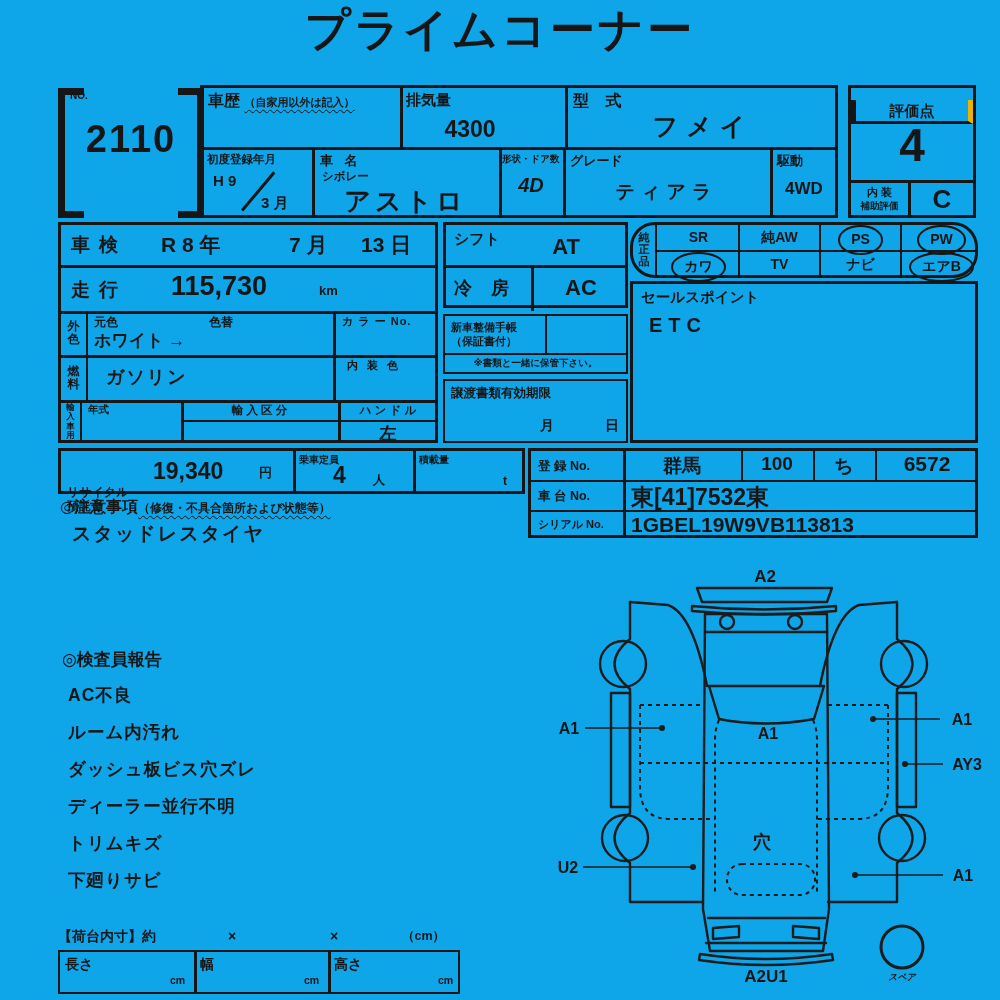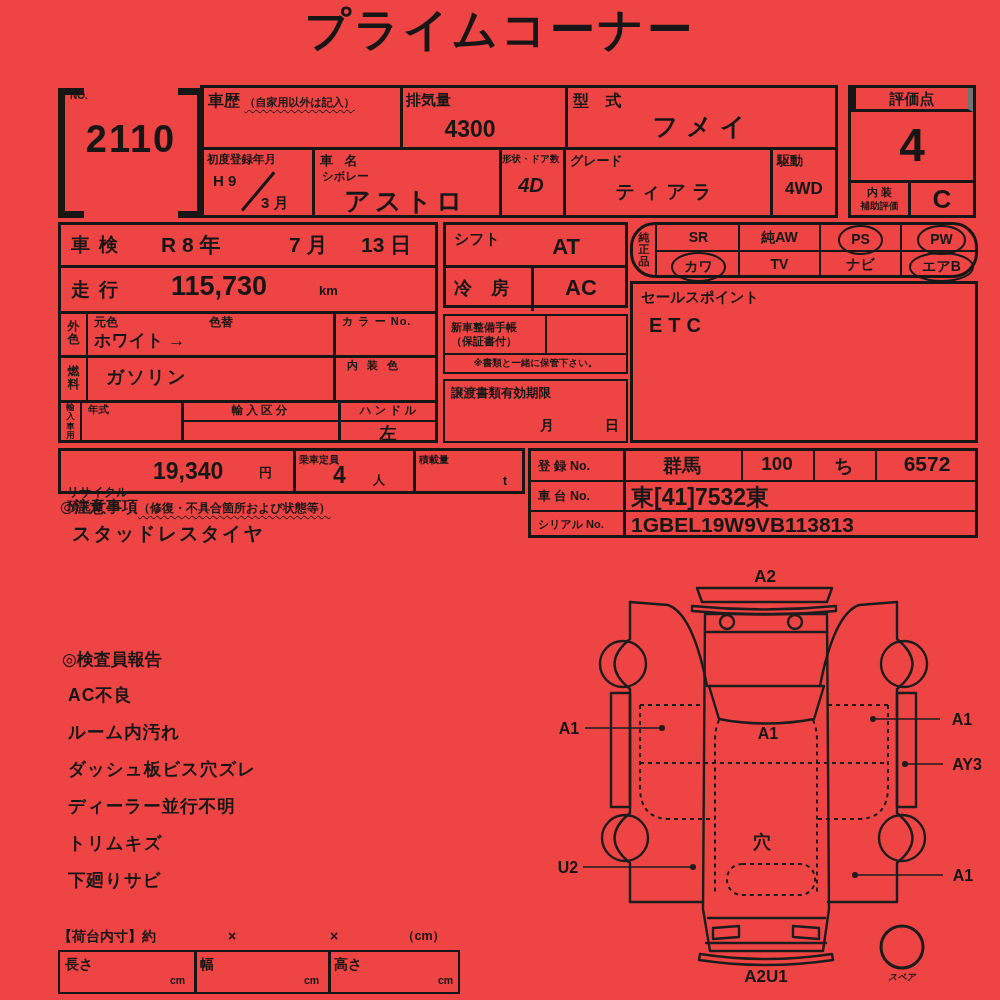--- a/index.html
+++ b/index.html
@@ -1,16 +1,16 @@
 <!DOCTYPE html>
 <html><head>
 <meta charset="utf-8">
 <style>
   html,body{margin:0;padding:0;background:#fff;}
-  #page{position:relative;width:1000px;height:1000px;background:#ef4444;overflow:hidden;
+  #page{position:relative;width:1000px;height:1000px;background:#0ea5e9;overflow:hidden;
         font-family:"Liberation Sans","DejaVu Sans",sans-serif;font-weight:700;color:#161616;}
   .abs{position:absolute;box-sizing:border-box;}
   .b3{border:3px solid #161616;}
   .b25{border:2.5px solid #161616;}
   .hline{position:absolute;background:#161616;height:2.5px;}
   .vline{position:absolute;background:#161616;width:2.5px;}
   .ctr{text-align:center;}
   .vstack{width:1.25em;word-break:break-all;line-height:1.08;text-align:center;margin:0 auto;}
   .vcell{display:flex;align-items:center;justify-content:center;}
   .wavy{text-decoration:underline wavy #161616 1px;text-underline-offset:3px;}
@@ -59,21 +59,21 @@
 
     <div class="abs" style="left:299px;top:65px;font-size:9.5px;">形状・ドア数</div>
     <div class="abs ctr" style="left:296px;top:86px;width:64px;font-size:20px;font-style:italic;">4D</div>
     <div class="abs" style="left:367px;top:64px;font-size:13px;">グレード</div>
     <div class="abs ctr" style="left:360px;top:91px;width:207px;font-size:19px;letter-spacing:6px;">ティアラ</div>
     <div class="abs" style="left:574px;top:64px;font-size:13px;">駆動</div>
     <div class="abs ctr" style="left:567px;top:91px;width:68px;font-size:17px;">4WD</div>
   </div>
 
   <div class="abs b3" style="left:848px;top:85px;width:128px;height:133px;">
-    <div class="abs ctr" style="left:0;right:0;top:0;height:24px;border-bottom:3px solid #161616;border-left:5px solid #161616;border-right:5px solid #737373;font-size:15px;line-height:22px;">評価点</div>
+    <div class="abs ctr" style="left:0;right:0;top:12px;height:24px;border-bottom:3px solid #161616;border-left:5px solid #161616;border-right:5px solid #eab308;font-size:15px;line-height:22px;">評価点</div>
     <div class="abs ctr" style="left:0;right:0;top:24px;height:68px;font-size:46px;line-height:66px;">4</div>
     <div class="abs" style="left:0;right:0;top:92px;bottom:0;border-top:3px solid #161616;">
       <div class="abs" style="left:0;top:0;bottom:0;width:60px;border-right:3px solid #161616;text-align:center;">
         <div style="font-size:11px;margin-top:2px;">内 装</div>
         <div style="font-size:9.5px;">補助評価</div>
       </div>
       <div class="abs ctr" style="left:60px;right:0;top:0;bottom:0;font-size:26px;line-height:32px;">C</div>
     </div>
   </div>
 

